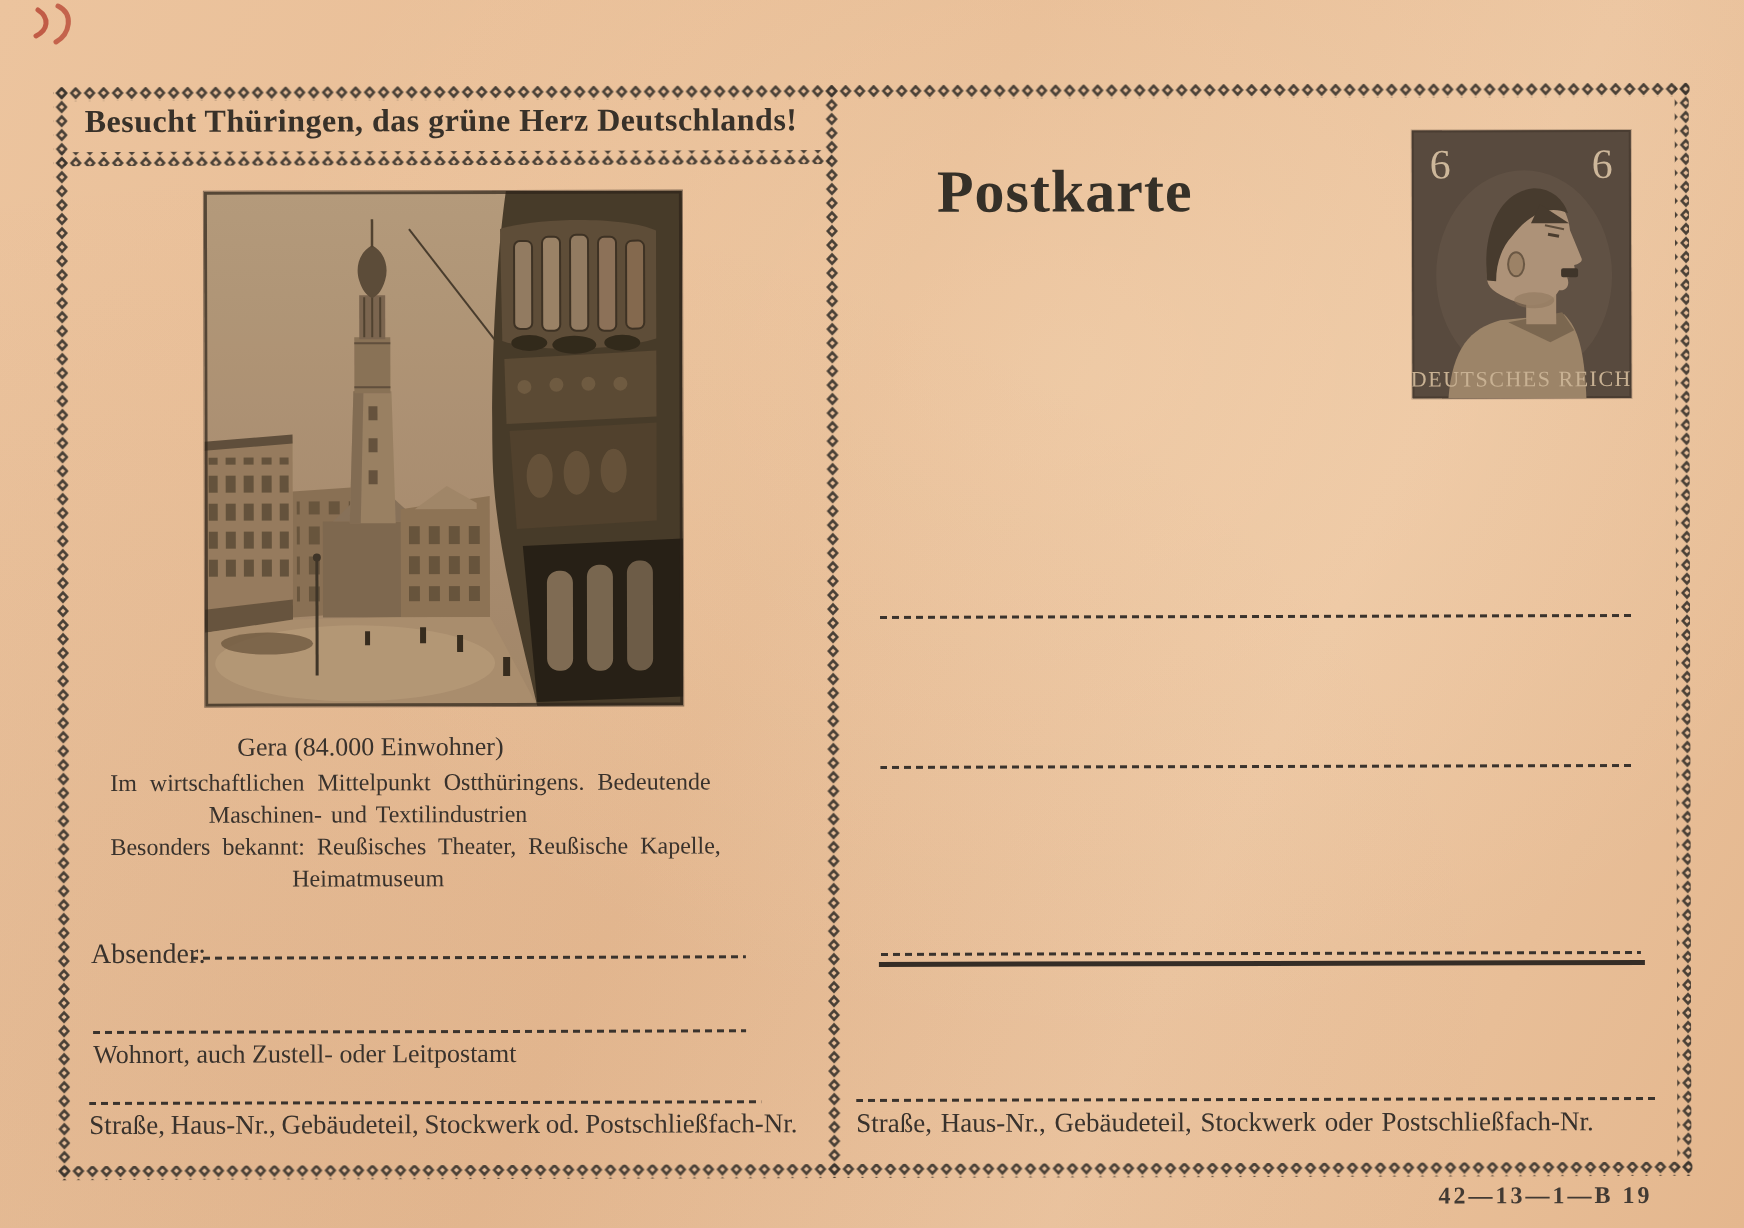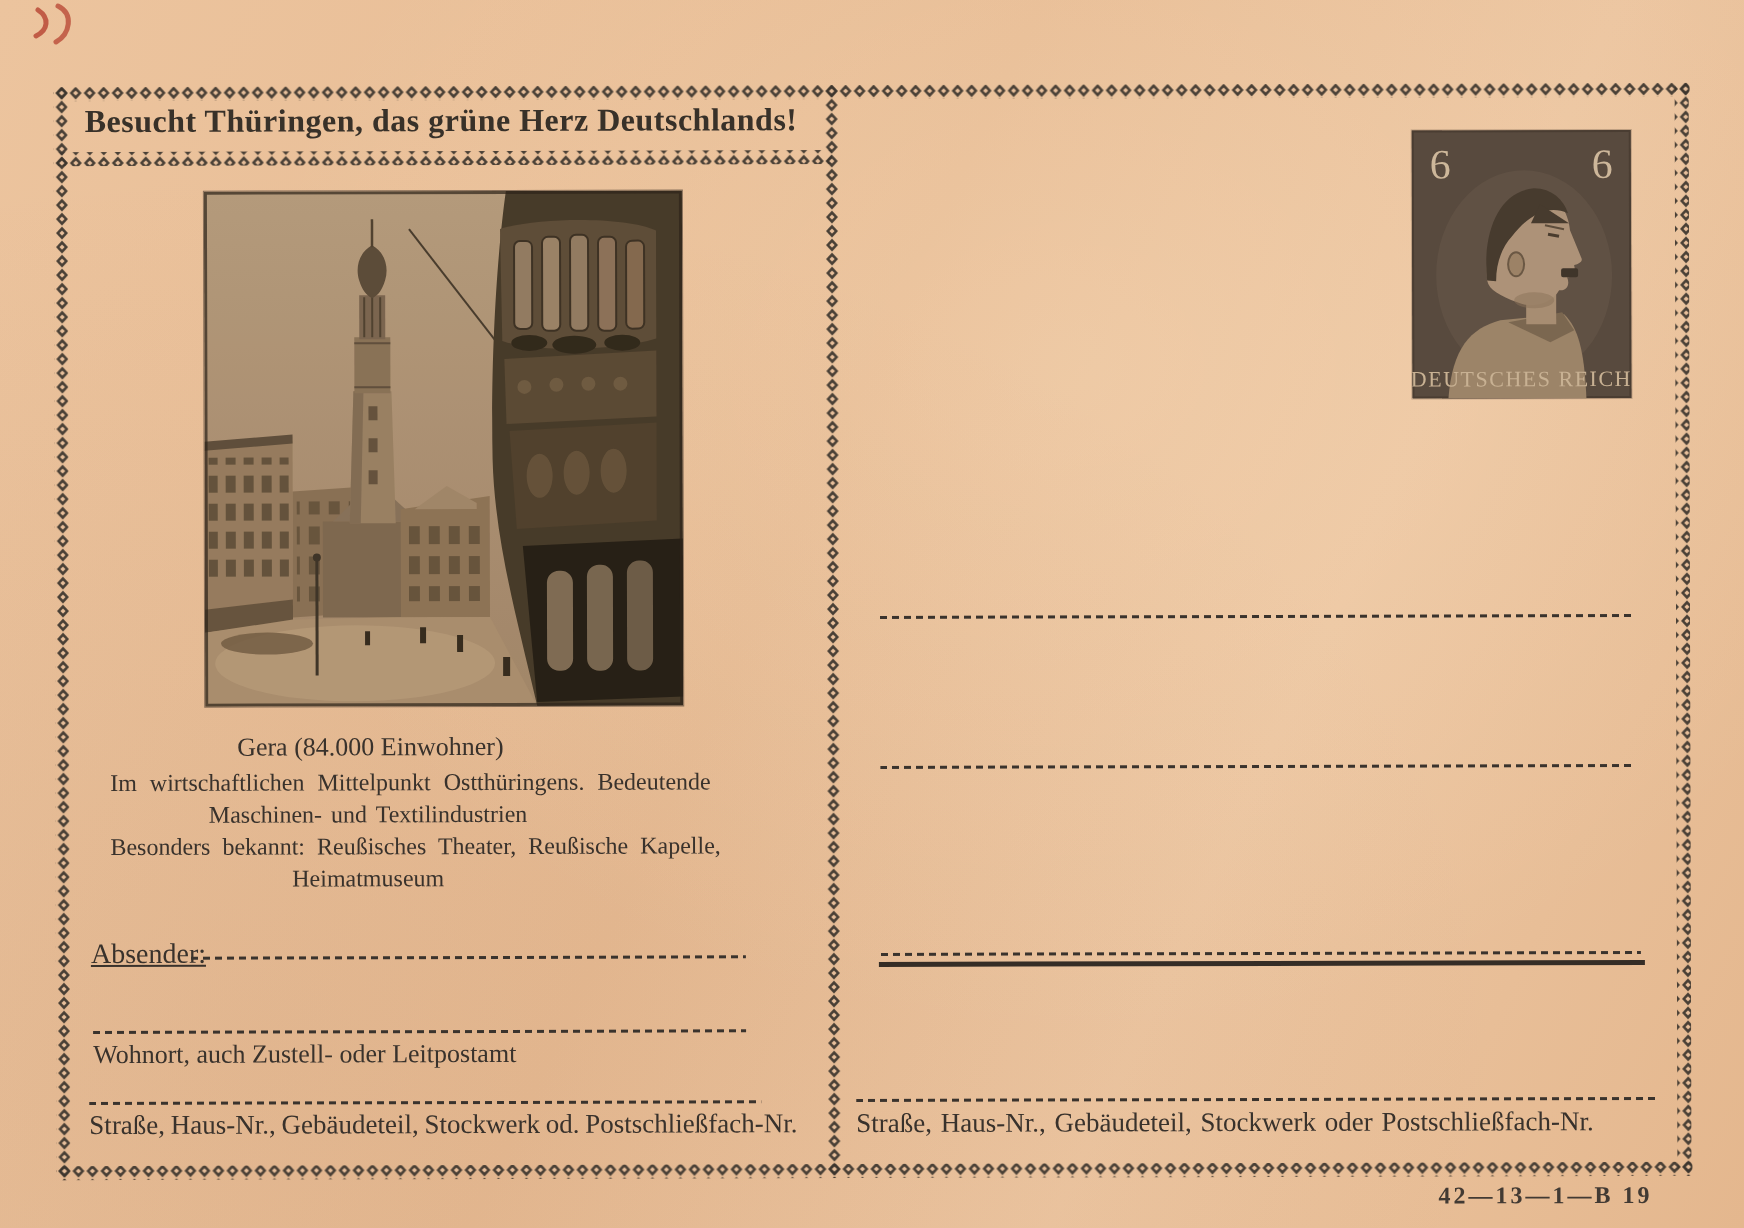--- a/index.html
+++ b/index.html
@@ -18,21 +18,21 @@
   .deco{position:absolute;left:0;top:0;}
   
   .t{position:absolute;white-space:nowrap;}
   .banner{left:86px;top:101px;font-size:32px;font-weight:600;letter-spacing:.5px;color:#383129;}
   .postkarte{left:938px;top:158px;font-size:60px;font-weight:600;letter-spacing:1px;color:#353028;}
   .caption{left:160px;top:731px;width:420px;text-align:center;font-size:26px;white-space:nowrap;}
   .desc1{left:60px;top:768px;width:700px;text-align:center;font-size:24px;word-spacing:7px;}
   .desc2{left:60px;top:800px;width:615px;text-align:center;font-size:24px;word-spacing:3px;}
   .desc3{left:65px;top:832px;width:700px;text-align:center;font-size:24px;word-spacing:6px;}
   .desc4{left:60px;top:864px;width:615px;text-align:center;font-size:24px;}
-  .absender{left:90px;top:936px;font-size:28px;text-decoration:underline;}
+  .absender{left:90px;top:936px;font-size:28px;}
   .wohnort{left:92px;top:1038px;font-size:26px;}
   .strasseL{left:88px;top:1108px;font-size:27px;word-spacing:-1px;}
   .strasseR{left:855px;top:1108px;font-size:27px;word-spacing:2px;}
   .printcode{left:1437px;top:1184px;font-size:24px;font-weight:700;letter-spacing:3px;color:#423a33;}
   
   .dash{position:absolute;height:3px;
     background:repeating-linear-gradient(90deg,#3a332d 0 7px,rgba(0,0,0,0) 7px 12px);}
   .solid{position:absolute;height:5px;background:#352d26;}
   .photo{position:absolute;left:205px;top:190px;width:478px;height:515px;
     outline:1px solid rgba(58,48,38,.55);}
@@ -61,20 +61,21 @@
       <rect x="55" y="85" width="1636" height="14" fill="url(#chain)"></rect>
       <rect x="55" y="1164" width="1636" height="14" fill="url(#chain)"></rect>
       <rect x="55" y="85" width="14" height="1093" fill="url(#chain)"></rect>
       <rect x="1676" y="85" width="14" height="1093" fill="url(#chain)"></rect>
       <rect x="55" y="150" width="778" height="14" fill="url(#chain)"></rect>
       <rect x="826" y="85" width="14" height="1093" fill="url(#chain)"></rect>
     </svg>
 
     <div class="t banner">Besucht Thüringen, das grüne Herz Deutschlands!</div>
 
+    <div class="t postkarte">Postkarte</div>
 
     <svg class="photo" viewBox="0 0 478 515" aria-hidden="true">
       <defs>
         <linearGradient id="sky" x1="0" y1="0" x2="0" y2="1">
           <stop offset="0" stop-color="#b79c7e"></stop>
             <stop offset="1" stop-color="#a3876a"></stop>
         </linearGradient>
         <pattern id="winL" width="18" height="28" patternUnits="userSpaceOnUse">
           <rect x="3" y="4" width="10" height="17" fill="#51422f" opacity="0.75"></rect>
         </pattern>

